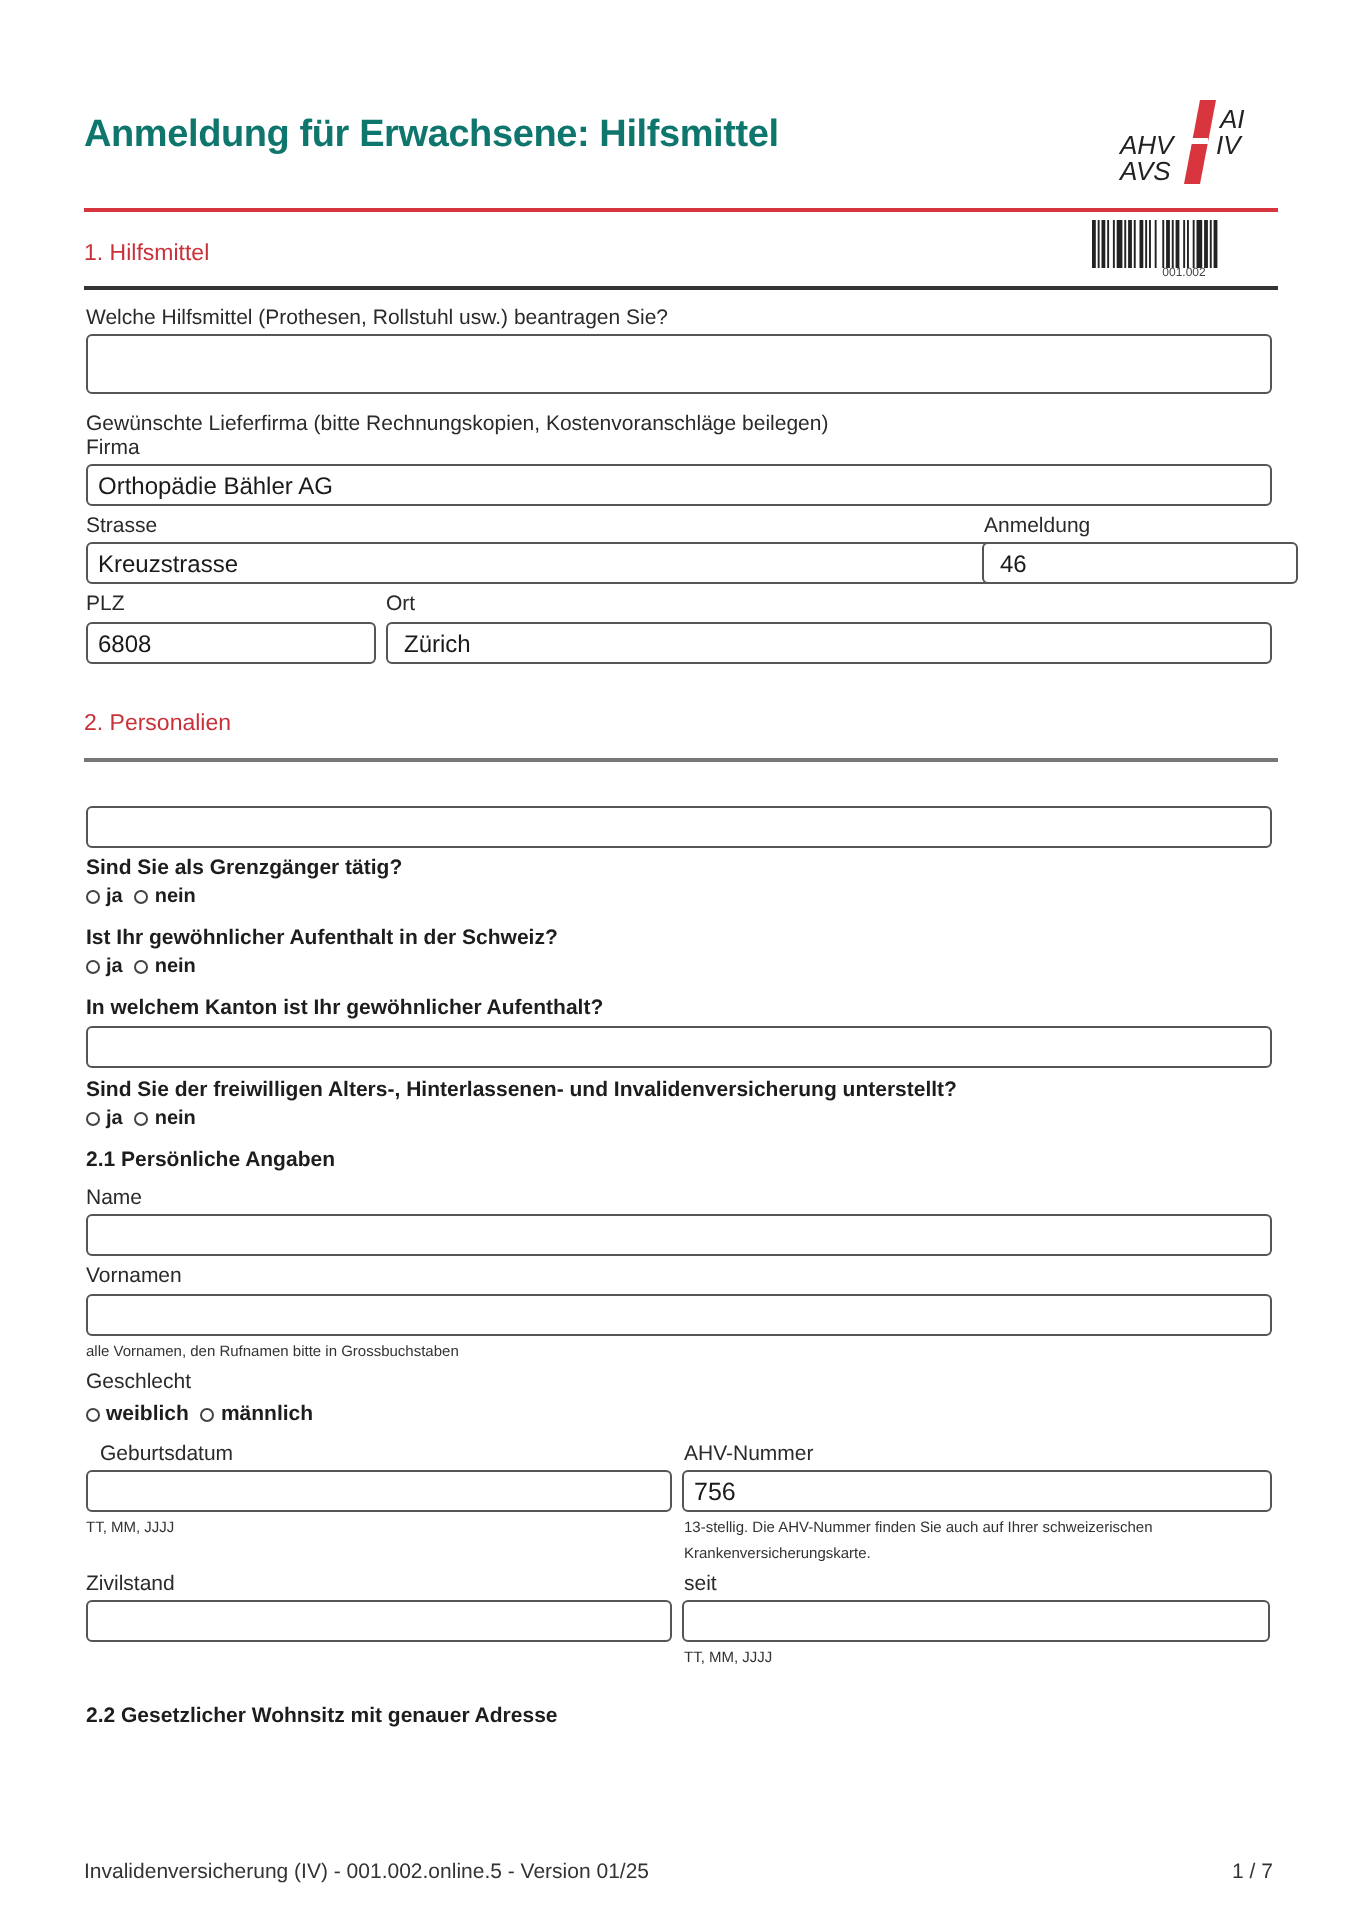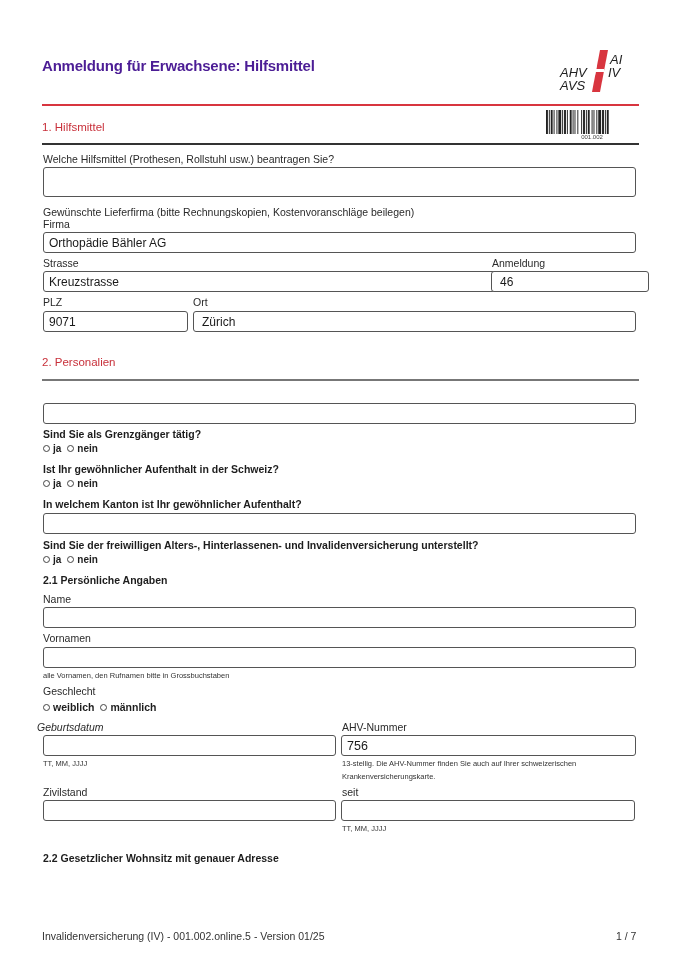--- a/index.html
+++ b/index.html
@@ -1,19 +1,19 @@
 <!DOCTYPE html>
 <html><head>
 <meta charset="utf-8">
 <style>
   * { box-sizing: border-box; margin: 0; padding: 0; }
   html, body { width: 680px; height: 961px; background: #ffffff; overflow: hidden; }
   body { position: relative; font-family: "Liberation Sans", "DejaVu Sans", sans-serif; color: #1d1d1d; }
   .abs { position: absolute; }
-  .title { left: 42px; top: 57px; font-size: 15px; font-weight: bold; letter-spacing: -0.2px; color: #4c1d95; }
+  .title { left: 42px; top: 57px; font-size: 19px; font-weight: bold; letter-spacing: -0.2px; color: #0f766e; }
   .logo { left: 558px; top: 50px; width: 80px; height: 42px; }
   .redline { left: 42px; top: 104px; width: 597px; height: 2px; background: #d8353f; }
   .darkline { left: 42px; top: 143px; width: 597px; height: 1.5px; background: #333; }
   .greyline { left: 42px; top: 379px; width: 597px; height: 1.5px; background: #777; }
   .section { font-size: 11.5px; font-weight: normal; color: #c8303a; }
   .barcode { left: 546px; top: 110px; width: 92px; height: 24px; }
   .barnum { left: 546px; top: 134px; width: 92px; text-align: center; font-size: 6px; color: #444; }
   .label { font-size: 10.5px; color: #2a2a2a; }
   .qlabel { font-size: 10.5px; font-weight: bold; color: #1d1d1d; }
   .sub { font-size: 10.5px; font-weight: bold; color: #1d1d1d; }
@@ -81,21 +81,21 @@
 <div class="abs label" style="left:43px; top:218px;">Firma</div>
 <div class="abs field" style="left:43px; top:232px; width:593px; height:21px;">Orthopädie Bähler AG</div>
 
 <div class="abs label" style="left:43px; top:257px;">Strasse</div>
 <div class="abs label" style="left:492px; top:257px;">Anmeldung</div>
 <div class="abs field" style="left:43px; top:271px; width:491px; height:21px;">Kreuzstrasse</div>
 <div class="abs field" style="left:491px; top:271px; width:158px; height:21px; padding-left:8px;">46</div>
 
 <div class="abs label" style="left:43px; top:296px;">PLZ</div>
 <div class="abs label" style="left:193px; top:296px;">Ort</div>
-<div class="abs field" style="left:43px; top:311px; width:145px; height:21px;">9071</div>
+<div class="abs field" style="left:43px; top:311px; width:145px; height:21px;">6808</div>
 <div class="abs field" style="left:193px; top:311px; width:443px; height:21px; padding-left:8px;">Zürich</div>
 
 <div class="abs section" style="left:42px; top:356px;">2. Personalien</div>
 <div class="abs greyline"></div>
 
 <div class="abs qlabel" style="left:43px; top:408px;text-decoration:underline;">In welchem Land ist Ihr Wohnsitz?</div>
 <div class="abs field" style="left:43px; top:403px; width:593px; height:21px;"></div>
 
 <div class="abs qlabel" style="left:43px; top:428px;">Sind Sie als Grenzgänger tätig?</div>
 <div class="abs radios" style="left:43px; top:443px;">
@@ -134,21 +134,21 @@
 <div class="abs hint" style="left:43px; top:669px;">alle Vornamen, den Rufnamen bitte in Grossbuchstaben</div>
 
 <div class="abs label" style="left:43px; top:685px;">Geschlecht</div>
 <div class="abs radios" style="left:43px; top:701px; font-size:10.5px;">
   <span class="radio"></span>
   <span class="rlabel">weiblich</span>
   <span class="radio"></span>
   <span class="rlabel">männlich</span>
 </div>
 
-<div class="abs label" style="left:37px; top:721px;font-style:italic;">Geburtsdatum</div>
+<div class="abs label" style="left:50px; top:721px;">Geburtsdatum</div>
 <div class="abs label" style="left:342px; top:721px;">AHV-Nummer</div>
 <div class="abs field" style="left:43px; top:735px; width:293px; height:21px;"></div>
 <div class="abs field" style="left:341px; top:735px; width:295px; height:21px; font-size:12.5px;">756</div>
 <div class="abs hint" style="left:43px; top:757px;">TT, MM, JJJJ</div>
 <div class="abs hint" style="left:342px; top:757px;">13-stellig. Die AHV-Nummer finden Sie auch auf Ihrer schweizerischen</div>
 <div class="abs hint" style="left:342px; top:770px;">Krankenversicherungskarte.</div>
 
 <div class="abs label" style="left:43px; top:786px;">Zivilstand</div>
 <div class="abs label" style="left:342px; top:786px;">seit</div>
 <div class="abs field" style="left:43px; top:800px; width:293px; height:21px;"></div>

